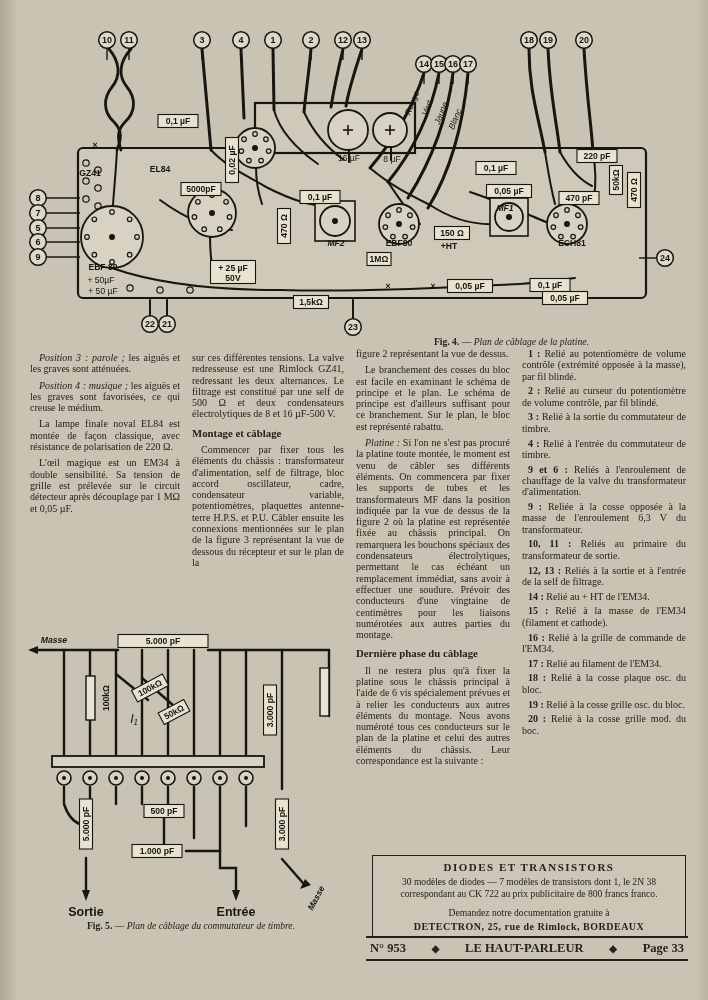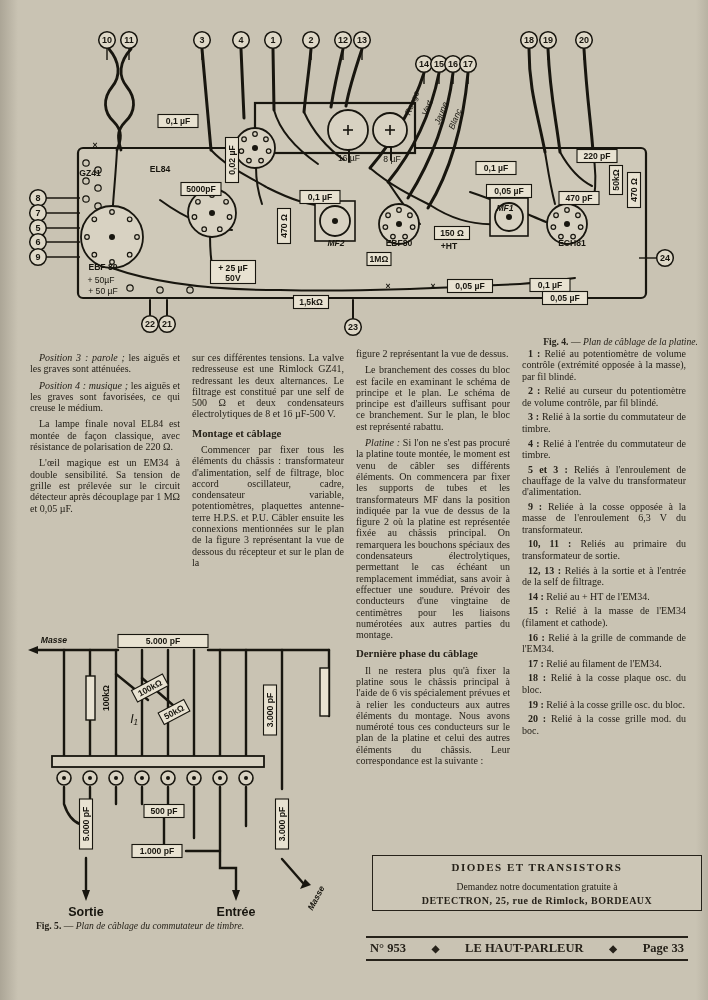--- a/index.html
+++ b/index.html
@@ -12,26 +12,26 @@
   .col .lead{font-style:italic;}
   .sect-head{text-align:left;font-weight:bold;font-size:10.8px;margin:7px 0 5px;}
   #col1{left:30px;top:352px;width:150px;}
   #col2{left:192px;top:352px;width:152px;}
   #col3{left:356px;top:348px;width:154px;}
   #col4{left:522px;top:348px;width:164px;}
   #col4 p{margin:0 0 3.5px;text-indent:6px;}
   .caption{position:absolute;font-size:9.6px;}
   .caption .figno{font-weight:bold;}
   .caption .captxt{font-style:italic;}
-  #fig4-caption{left:458px;top:336px;width:240px;text-align:right;}
-  #fig5-caption{left:36px;top:920px;width:310px;}
+  #fig4-caption{left:434px;top:336px;width:240px;}
+  #fig5-caption{left:36px;top:920px;width:310px;text-align:center;}
   #fig4-svg{position:absolute;left:0;top:0;}
   #fig5-svg{position:absolute;left:24px;top:628px;}
   svg text{font-family:"Liberation Sans",sans-serif;fill:#18160f;}
-  .ad{position:absolute;left:372px;top:855px;width:280px;border:1.6px solid #26221a;padding:5px 24px 4px;text-align:center;background:#ccc6b6;}
+  .ad{position:absolute;left:372px;top:855px;width:280px;border:1.6px solid #26221a;padding:5px 16px 4px;text-align:center;background:#ccc6b6;}
   .ad-title{font-weight:bold;font-size:11px;letter-spacing:1.5px;margin-bottom:3px;}
   .ad-body,.ad-cta{font-size:9.6px;line-height:1.2;}
   .ad-cta{margin-top:8px;}
   .ad-company{font-weight:bold;font-size:10px;letter-spacing:.5px;margin-top:2px;}
   .footer{position:absolute;left:366px;top:936px;width:322px;border-top:2px solid #26221a;border-bottom:2px solid #26221a;
     padding:3px 4px;display:flex;justify-content:space-between;align-items:center;font-weight:bold;font-size:12.5px;box-sizing:border-box;}
   .footer .diamond{font-size:10px;}
 </style>
 </head>
 <body>
@@ -451,21 +451,21 @@
       <p>Le branchement des cosses du bloc est facile en examinant le schéma de principe et le plan. Le schéma de principe est d'ailleurs suffisant pour ce branchement. Sur le plan, le bloc est représenté rabattu.</p>
       <p><span class="lead">Platine : </span>Si l'on ne s'est pas procuré la platine toute montée, le moment est venu de câbler ses différents éléments. On commencera par fixer les supports de tubes et les transformateurs MF dans la position indiquée par la vue de dessus de la figure 2 où la platine est représentée fixée au châssis principal. On remarquera les bouchons spéciaux des condensateurs électrolytiques, permettant le cas échéant un remplacement immédiat, sans avoir à effectuer une soudure. Prévoir des conducteurs d'une vingtaine de centimètres pour les liaisons numérotées aux autres parties du montage.</p>
       <div class="sect-head">Dernière phase du câblage</div>
       <p>Il ne restera plus qu'à fixer la platine sous le châssis principal à l'aide de 6 vis spécialement prévues et à relier les conducteurs aux autres éléments du montage. Nous avons numéroté tous ces conducteurs sur le plan de la platine et celui des autres éléments du châssis. Leur correspondance est la suivante :</p>
     </div>
   <div class="col" id="col4">
       <p><b>1 : </b>Relié au potentiomètre de volume contrôle (extrémité opposée à la masse), par fil blindé.</p>
       <p><b>2 : </b>Relié au curseur du potentiomètre de volume contrôle, par fil blindé.</p>
       <p><b>3 : </b>Relié à la sortie du commutateur de timbre.</p>
       <p><b>4 : </b>Relié à l'entrée du commutateur de timbre.</p>
-      <p><b>5 et 3 : </b>Reliés à l'enroulement de chauffage de la valve du transformateur d'alimentation.</p>
+      <p><b>9 et 6 : </b>Reliés à l'enroulement de chauffage de la valve du transformateur d'alimentation.</p>
       <p><b>9 : </b>Reliée à la cosse opposée à la masse de l'enroulement 6,3 V du transformateur.</p>
       <p><b>10, 11 : </b>Reliés au primaire du transformateur de sortie.</p>
       <p><b>12, 13 : </b>Reliés à la sortie et à l'entrée de la self de filtrage.</p>
       <p><b>14 : </b>Relié au + HT de l'EM34.</p>
       <p><b>15 : </b>Relié à la masse de l'EM34 (filament et cathode).</p>
       <p><b>16 : </b>Relié à la grille de commande de l'EM34.</p>
       <p><b>17 : </b>Relié au filament de l'EM34.</p>
       <p><b>18 : </b>Relié à la cosse plaque osc. du bloc.</p>
       <p><b>19 : </b>Relié à la cosse grille osc. du bloc.</p>
       <p><b>20 : </b>Relié à la cosse grille mod. du boc.</p>
@@ -582,20 +582,21 @@
   </svg>
 
   <div class="caption" id="fig5-caption">
     <span class="figno">Fig. 5.</span>
     <span>—</span>
     <span class="captxt">Plan de câblage du commutateur de timbre.</span>
   </div>
 
   <div class="ad">
     <div class="ad-title">DIODES ET TRANSISTORS</div>
+    <div class="ad-body">30 modèles de diodes — 7 modèles de transistors dont 1, le 2N 38 correspondant au CK 722 au prix publicitaire de 800 francs franco.</div>
     <div class="ad-cta">Demandez notre documentation gratuite à</div>
     <div class="ad-company">DETECTRON, 25, rue de Rimlock, BORDEAUX</div>
   </div>
 
   <div class="footer">
     <span>N° 953</span>
     <span class="diamond">◆</span>
     <span>LE HAUT-PARLEUR</span>
     <span class="diamond">◆</span>
     <span>Page 33</span>

